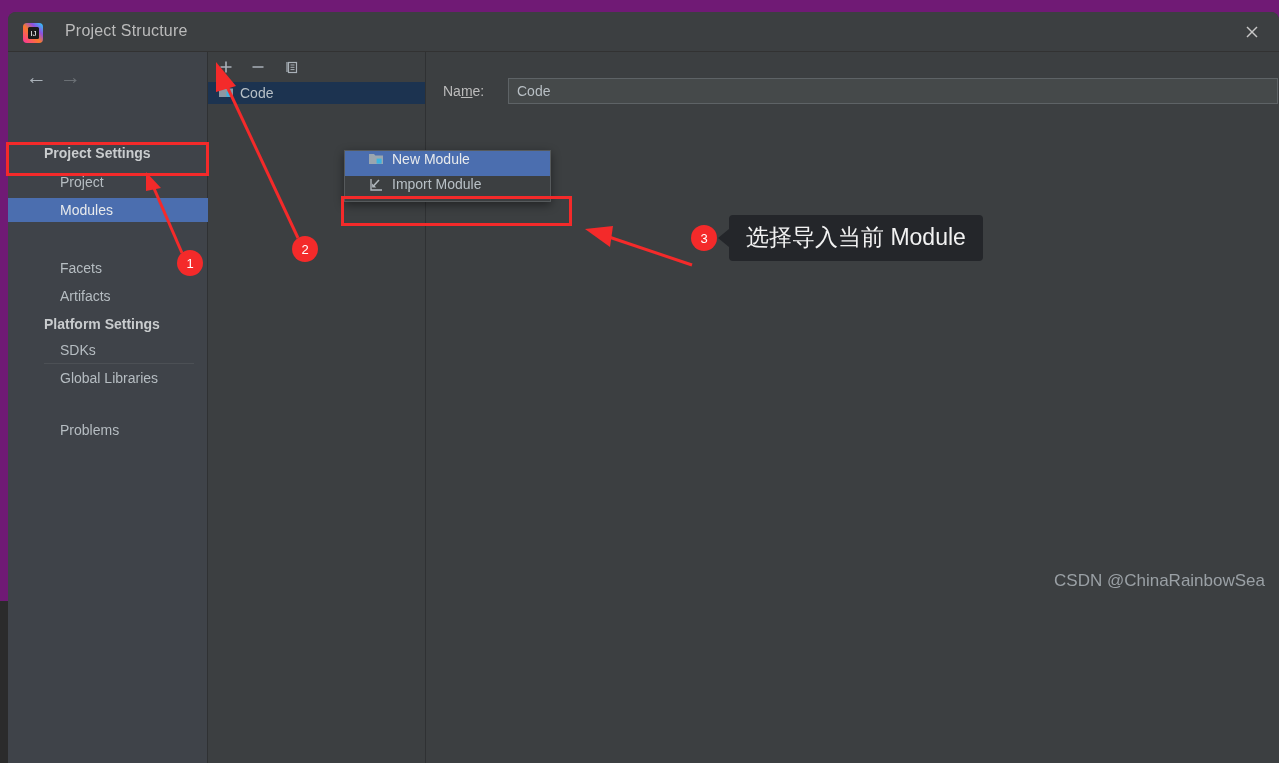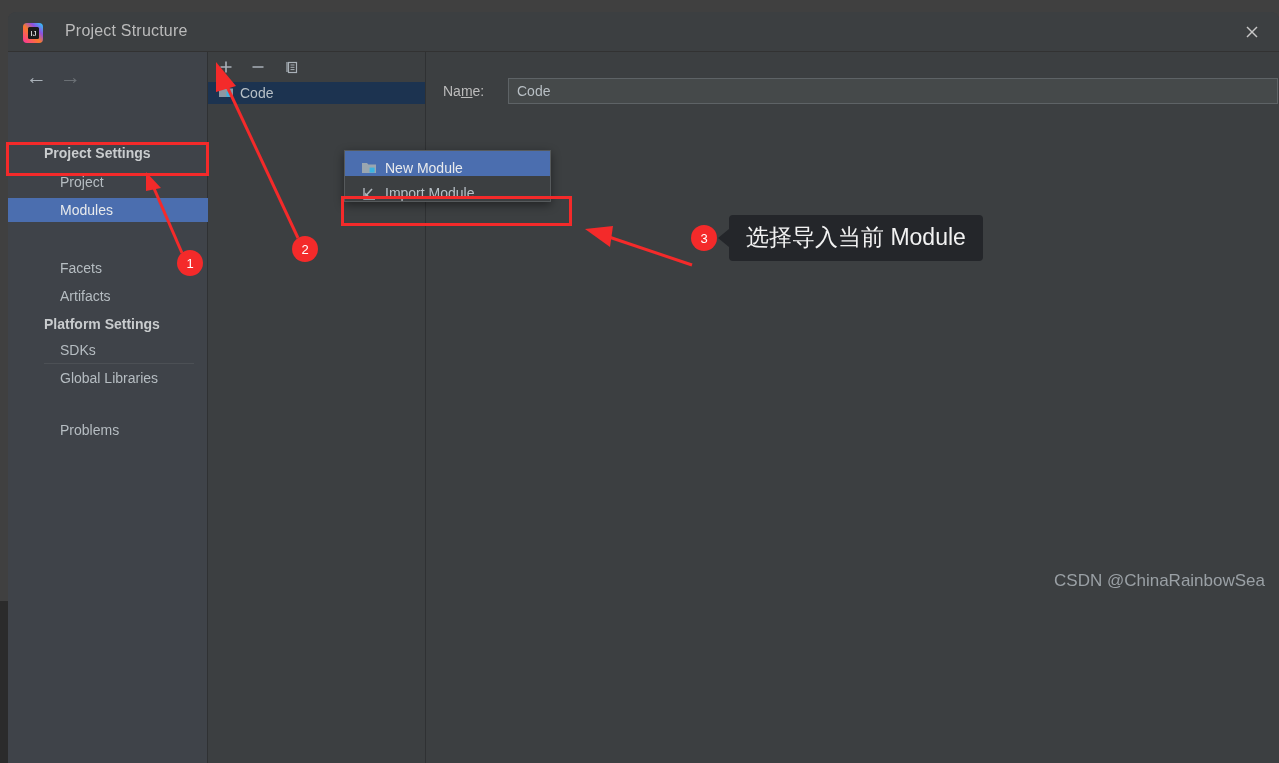--- a/index.html
+++ b/index.html
@@ -5,21 +5,21 @@
   html, body {
     margin: 0; padding: 0;
     width: 1279px; height: 763px;
     overflow: hidden;
     background: #2b2b2b;
     font-family: "Liberation Sans", sans-serif;
   }
   #root {
     position: relative;
     width: 1279px; height: 601px;
-    background: #404040;
+    background: #701a75;
   }
 
   
   .dialog {
     position: absolute;
     left: 8px; top: 12px;
     width: 1271px; height: 751px;
     background: #3c3f41;
     border-top-left-radius: 8px;
     border-top-right-radius: 8px;
@@ -189,22 +189,22 @@
   .add-header {
     height: 27px;
     background: #4a4e51;
     border-bottom: 1px solid #55595b;
     display: flex; align-items: center; justify-content: center;
     font-size: 14px;
     color: #b8c0c6;
   }
   .menu-item {
     height: 25px;
-    display: flex; align-items: flex-end;
-    padding-left: 15px;
+    display: flex; align-items: flex-start;
+    padding-left: 22px;
     font-size: 14px;
     color: #b8c0c6;
     cursor: pointer;
     box-sizing: border-box;
   }
   .menu-item.highlight { background: #4b6eaf; color: #e8eaec; }
   .menu-item .mi-icon {
     width: 18px; height: 16px;
     margin-right: 7px;
     display: flex; align-items: center; justify-content: center;

